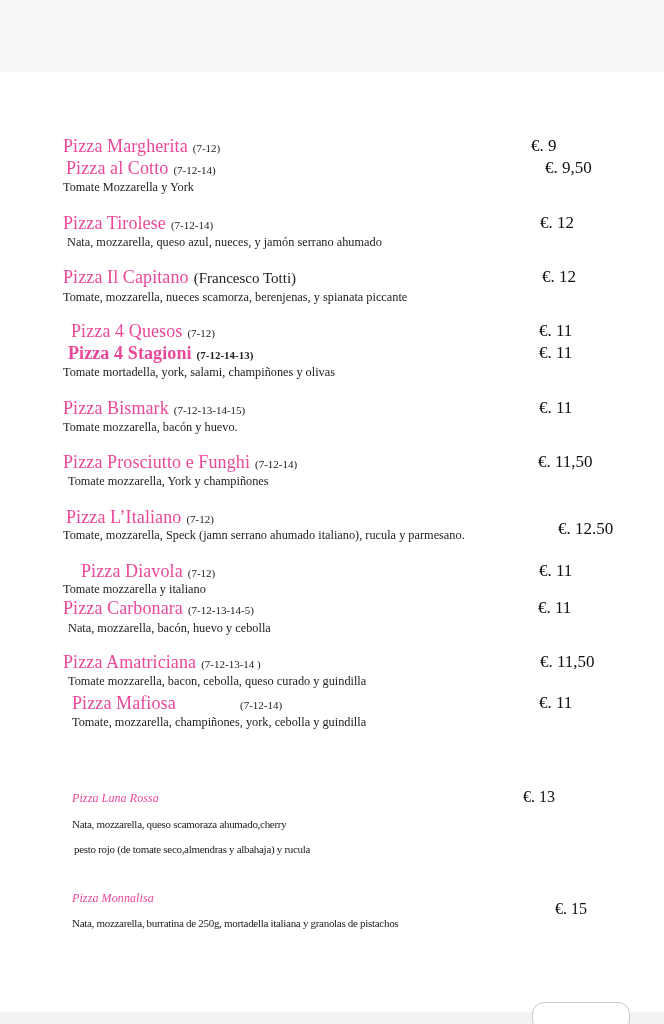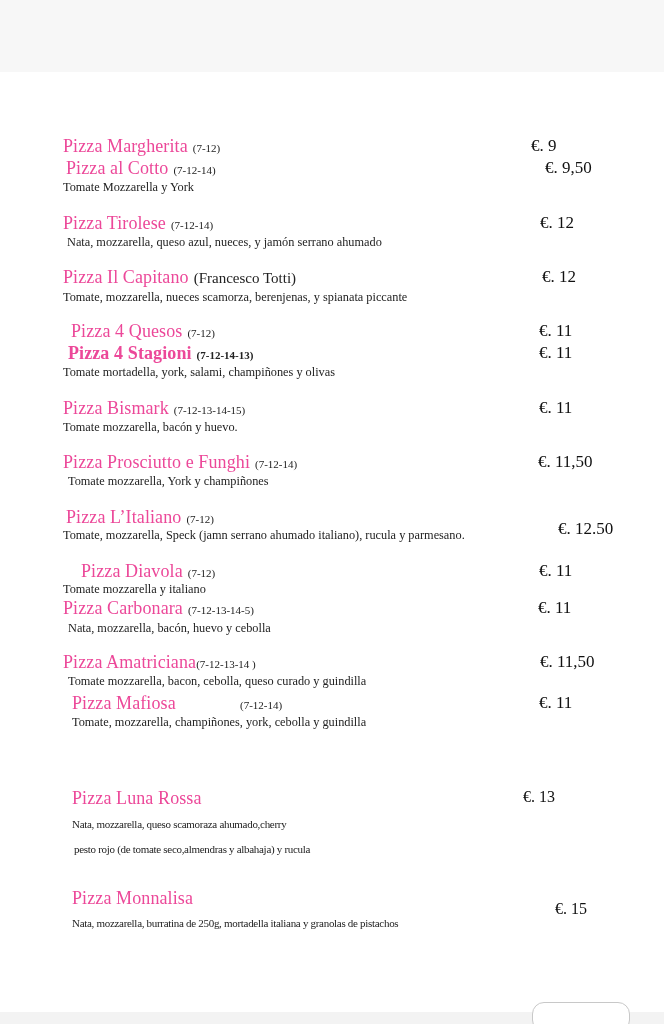--- a/index.html
+++ b/index.html
@@ -20,21 +20,21 @@
     .bottom-tab {
       position: absolute; left: 532px; top: 1002px; width: 98px; height: 30px;
       background: #ffffff; border: 1px solid #c8c8c8; border-radius: 12px;
       box-sizing: border-box;
     }
     .el { position: absolute; white-space: nowrap; }
     .name { font-size: 18px; color: #ec4899; letter-spacing: 0.1px; }
     .code { font-size: 11px; color: #222; }
     .desc { font-size: 12.3px; color: #222; }
     .price { font-size: 17px; color: #111; }
-    .tnr .name { font-size: 18px; }
+    .tnr .name { font-size: 12px; font-style: italic; }
     .tnr.desc { font-size: 11px; letter-spacing: -0.3px; }
     .tnr.price { font-size: 16px; }
   </style>
 </head>
 <body>
 
 <div class="topbar"></div>
 
 <div id="page">
     <div class="el" style="left: 63px; top: 136px;"><span class="name">Pizza Margherita</span><span class="code" style="margin-left: 5px;">(7-12)</span></div>
@@ -61,21 +61,21 @@
     <div class="el desc" style="left: 68px; top: 474px;">Tomate mozzarella, York y champiñones</div>
     <div class="el" style="left: 66px; top: 507px;"><span class="name">Pizza L’Italiano</span><span class="code" style="margin-left: 5px;">(7-12)</span></div>
     <div class="el price" style="left: 539px; top: 519px; margin-left: 19px;">€. 12.50</div>
     <div class="el desc" style="left: 63px; top: 528px;">Tomate, mozzarella, Speck (jamn serrano ahumado italiano), rucula y parmesano.</div>
     <div class="el" style="left: 81px; top: 561px;"><span class="name">Pizza Diavola</span><span class="code" style="margin-left: 5px;">(7-12)</span></div>
     <div class="el price" style="left: 539px; top: 561px;">€. 11</div>
     <div class="el desc" style="left: 63px; top: 582px;">Tomate mozzarella y italiano</div>
     <div class="el" style="left: 63px; top: 598px;"><span class="name">Pizza Carbonara</span><span class="code" style="margin-left: 5px;">(7-12-13-14-5)</span></div>
     <div class="el price" style="left: 538px; top: 598px;">€. 11</div>
     <div class="el desc" style="left: 68px; top: 621px;">Nata, mozzarella, bacón, huevo y cebolla</div>
-    <div class="el" style="left: 63px; top: 652px;"><span class="name">Pizza Amatriciana</span><span class="code" style=" text-align: right;">(7-12-13-14 )</span></div>
+    <div class="el" style="left: 63px; top: 652px;"><span class="name">Pizza Amatriciana</span><span class="code" style="margin-left: 5px; text-align: right;">(7-12-13-14 )</span></div>
     <div class="el price" style="left: 540px; top: 652px;">€. 11,50</div>
     <div class="el desc" style="left: 68px; top: 674px;">Tomate mozzarella, bacon, cebolla, queso curado y guindilla</div>
     <div class="el" style="left: 72px; top: 693px;"><span class="name">Pizza Mafiosa</span><span class="code" style="position: absolute; left: 168px; top: 6px;">(7-12-14)</span></div>
     <div class="el price" style="left: 539px; top: 693px;">€. 11</div>
     <div class="el desc" style="left: 72px; top: 715px;">Tomate, mozzarella, champiñones, york, cebolla y guindilla</div>
     <div class="el tnr" style="left: 72px; top: 788px;"><span class="name">Pizza Luna Rossa</span></div>
     <div class="el price tnr" style="left: 523px; top: 788px;">€. 13</div>
     <div class="el desc tnr" style="left: 72px; top: 818px;">Nata, mozzarella, queso scamoraza ahumado,cherry</div>
     <div class="el desc tnr" style="left: 74px; top: 843px;">pesto rojo (de tomate seco,almendras y albahaja) y rucula</div>
     <div class="el tnr" style="left: 72px; top: 888px;"><span class="name">Pizza Monnalisa</span></div>

